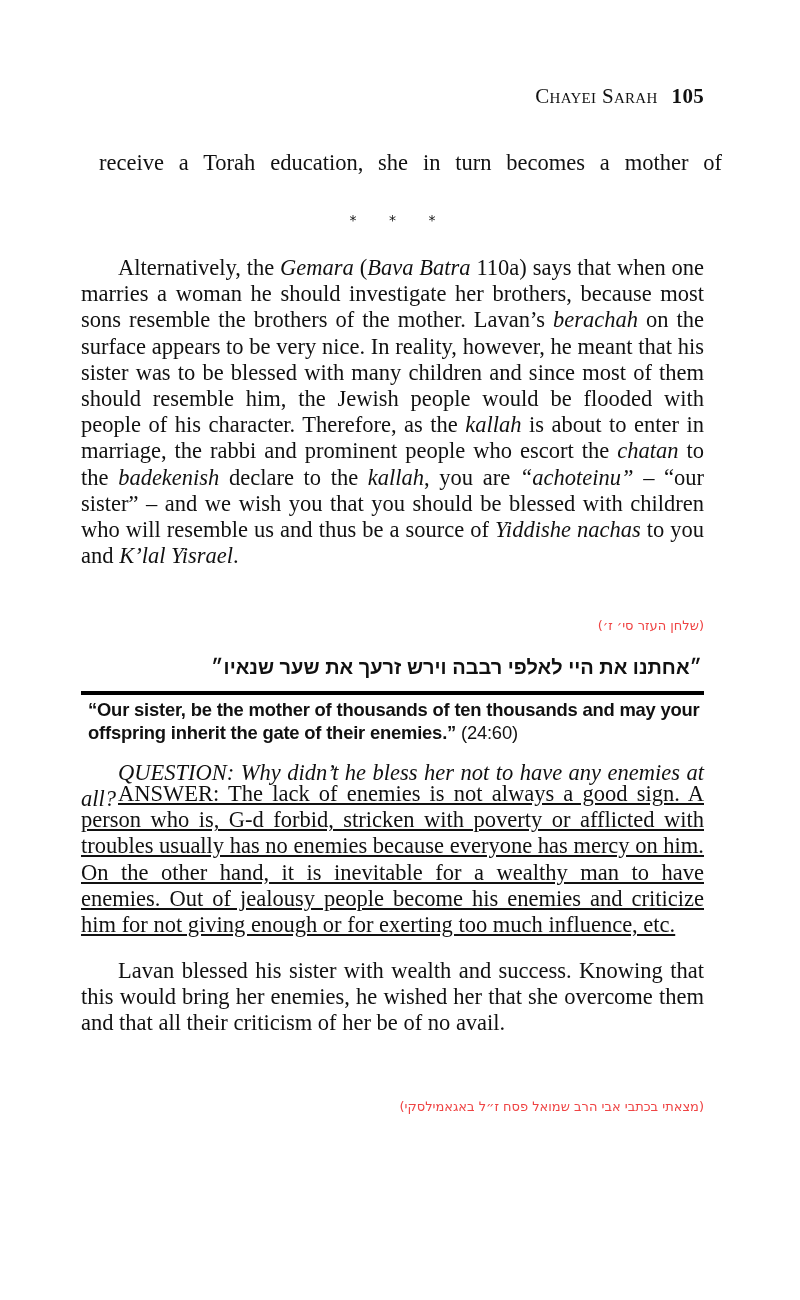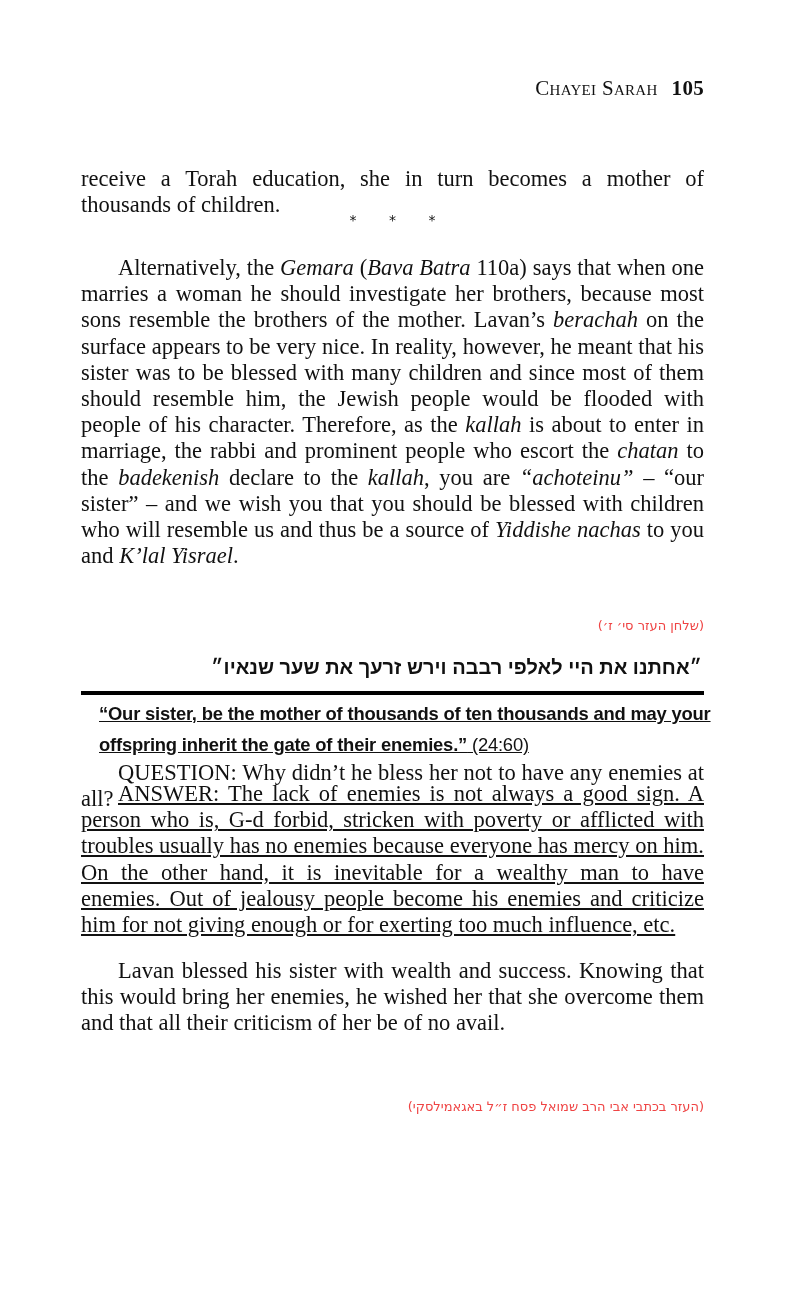--- a/index.html
+++ b/index.html
@@ -1,70 +1,69 @@
 <!DOCTYPE html>
 <html><head>
 <meta charset="utf-8">
 <style>
   html, body { margin:0; padding:0; background:#ffffff; }
   body { width:800px; height:1300px; position:relative; overflow:hidden; color:#111; }
   .page { position:absolute; left:81px; top:0; width:623px; }
-  .running-head { position:absolute; right:0; top:76px; font-family:"Liberation Serif", serif; font-size:21px; letter-spacing:0.3px; white-space:nowrap; }
+  .running-head { position:absolute; right:0; top:84px; font-family:"Liberation Serif", serif; font-size:21px; letter-spacing:0.3px; white-space:nowrap; }
   .running-head .title { font-variant:small-caps; font-size:21px; }
   .running-head .num { font-weight:bold; margin-left:14px; font-family:"Liberation Serif", serif; }
   .body-text { font-family:"Liberation Serif", serif; font-size:22.5px; line-height:26.2px; text-align:justify; }
   .p { margin:0; }
   .indent { text-indent:37px; }
   .last { text-align-last:left; }
   i { font-style:italic;margin-top:6px; }
   .blk { position:absolute; left:0; width:623px; }
   .stars { position:absolute; left:0; width:623px; text-align:center; top:212px; font-family:"DejaVu Sans", sans-serif; font-size:14px; letter-spacing:14px; padding-left:14px; box-sizing:border-box; }
   .src { position:absolute; right:0; font-family:"DejaVu Sans", sans-serif; font-size:13px; direction:rtl; color:#ef4444; }
   .heb-head { position:absolute; right:2px; top:656px; font-family:Liberation Sans, sans-serif; font-weight:bold; font-size:20px; direction:rtl; white-space:nowrap; }
   .rule { position:absolute; left:0; top:691px; width:623px; height:4px; background:#000; }
-  .eng-head { position:absolute; left:18px; top:698px; width:623px; font-family:"Liberation Sans", sans-serif; font-weight:bold; font-size:18.4px; line-height:31px; letter-spacing:-0.2px;text-decoration:underline; }
+  .eng-head { position:absolute; left:7px; top:698px; width:623px; font-family:"Liberation Sans", sans-serif; font-weight:bold; font-size:18.4px; line-height:23px; letter-spacing:-0.2px; }
   .eng-head .ref { font-weight:normal; }
 </style>
 </head>
 <body>
 
 <div class="page">
 
   <div class="running-head">
     <span class="title">Chayei Sarah</span><span class="num">105</span>
   </div>
 
-  <div class="blk body-text" style="top:166px;">
+  <div class="blk body-text" style="top:150px;margin-left:18px;">
     <p class="p" style="text-align:justify; text-align-last:justify;">receive a Torah education, she in turn becomes a mother of</p>
-    <p class="p" style="text-align:left;">thousands of children.</p>
   </div>
 
   <div class="stars">* * *</div>
 
   <div class="blk body-text" style="top:255px;">
     <p class="p indent last">
       <span>Alternatively, the </span><i>Gemara</i><span> (</span><i>Bava Batra</i><span> 110a) says that when one marries a woman he should investigate her brothers, because most sons resemble the brothers of the mother. Lavan’s </span><i>berachah</i><span> on the surface appears to be very nice. In reality, however, he meant that his sister was to be blessed with many children and since most of them should resemble him, the Jewish people would be flooded with people of his character. Therefore, as the </span><i>kallah</i><span> is about to enter in marriage, the rabbi and prominent people who escort the </span><i>chatan</i><span> to the </span><i>badekenish</i><span> declare to the </span><i>kallah</i><span>, you are </span><i>“achoteinu”</i><span> – “our sister” – and we wish you that you should be blessed with children who will resemble us and thus be a source of </span><i>Yiddishe nachas</i><span> to you and </span><i>K’lal Yisrael</i><span>.</span>
     </p>
   </div>
 
   <div class="src" style="top:618px;">(שלחן העזר סי׳ ז׳)</div>
 
   <div class="heb-head">״אחתנו את היי לאלפי רבבה וירש זרעך את שער שנאיו״</div>
   <div class="rule"></div>
   <div class="eng-head">
     <span>“Our sister, be the mother of thousands of ten thousands and may your offspring inherit the gate of their enemies.”</span><span class="ref"> (24:60)</span>
   </div>
 
-  <div class="blk body-text" style="top:760px;">
+  <div class="blk body-text" style="top:760px;font-style:italic;">
     <p class="p indent last">QUESTION: Why didn’t he bless her not to have any enemies at all?</p>
   </div>
 
   <div class="blk body-text" style="top:781px;text-decoration:underline;">
     <p class="p indent last">ANSWER: The lack of enemies is not always a good sign. A person who is, G-d forbid, stricken with poverty or afflicted with troubles usually has no enemies because everyone has mercy on him. On the other hand, it is inevitable for a wealthy man to have enemies. Out of jealousy people become his enemies and criticize him for not giving enough or for exerting too much influence, etc.</p>
   </div>
 
   <div class="blk body-text" style="top:958px;">
     <p class="p indent last">Lavan blessed his sister with wealth and success. Knowing that this would bring her enemies, he wished her that she overcome them and that all their criticism of her be of no avail.</p>
   </div>
 
-  <div class="src" style="top:1099px;">(העזר בכתבי אבי הרב שמואל פסח ז״ל באגאמילסקי)</div>
+  <div class="src" style="top:1099px;">(מצאתי בכתבי אבי הרב שמואל פסח ז״ל באגאמילסקי)</div>
 
 </div>
 
 </body></html>

